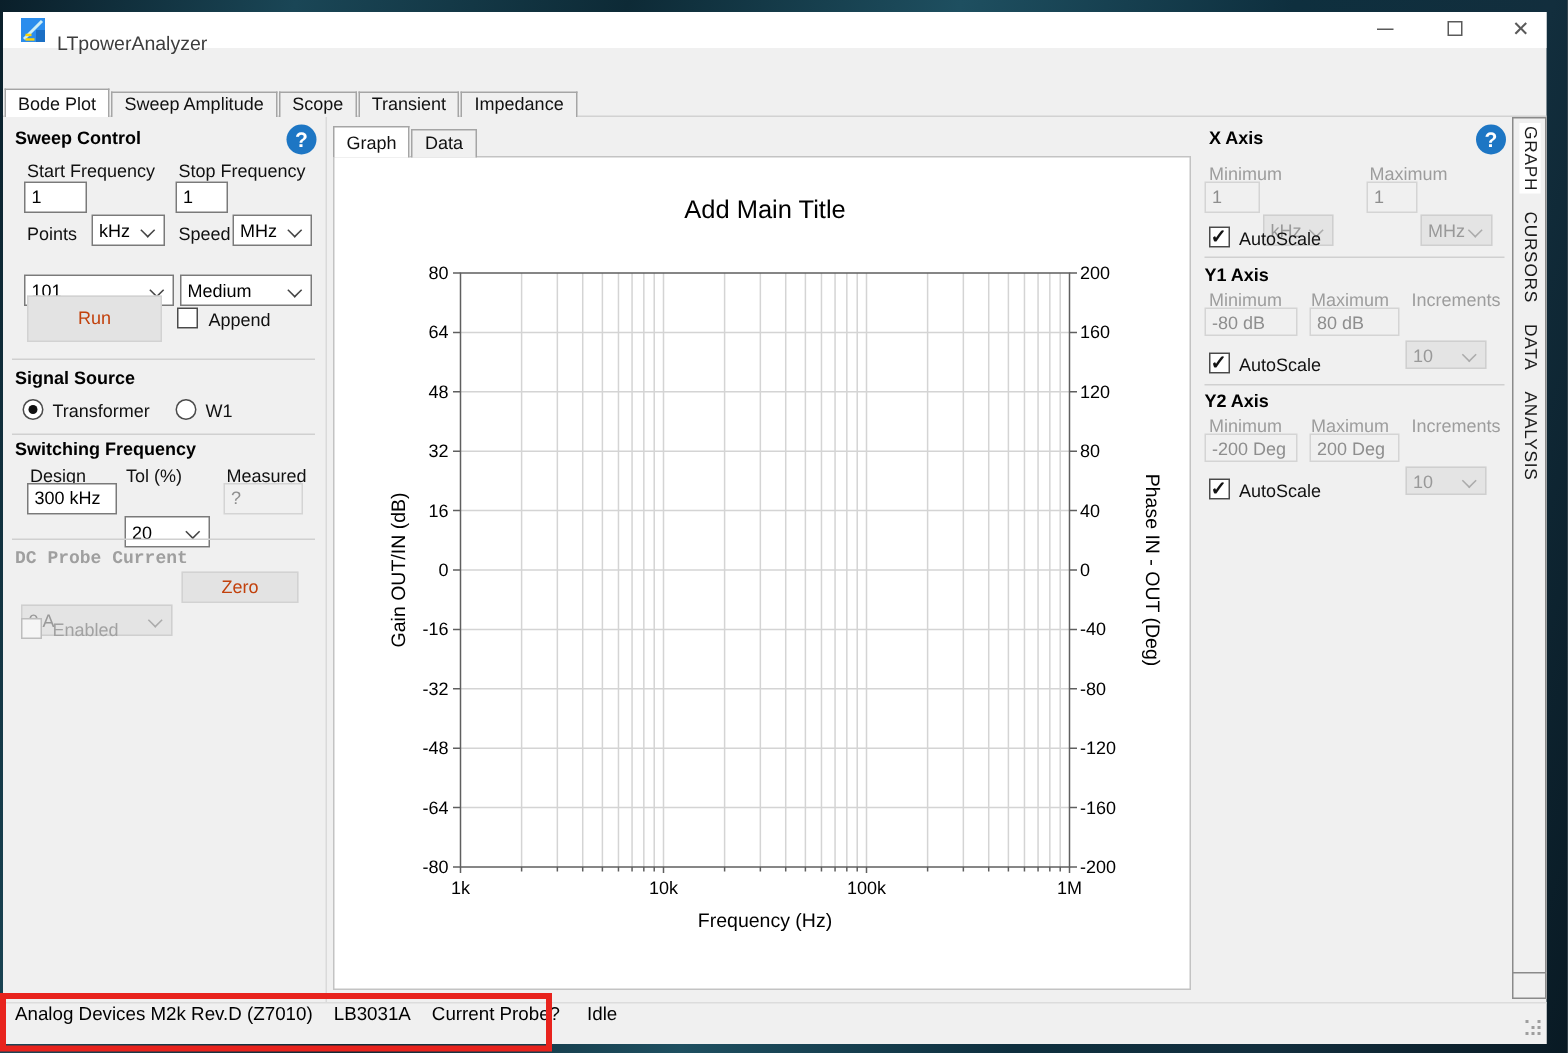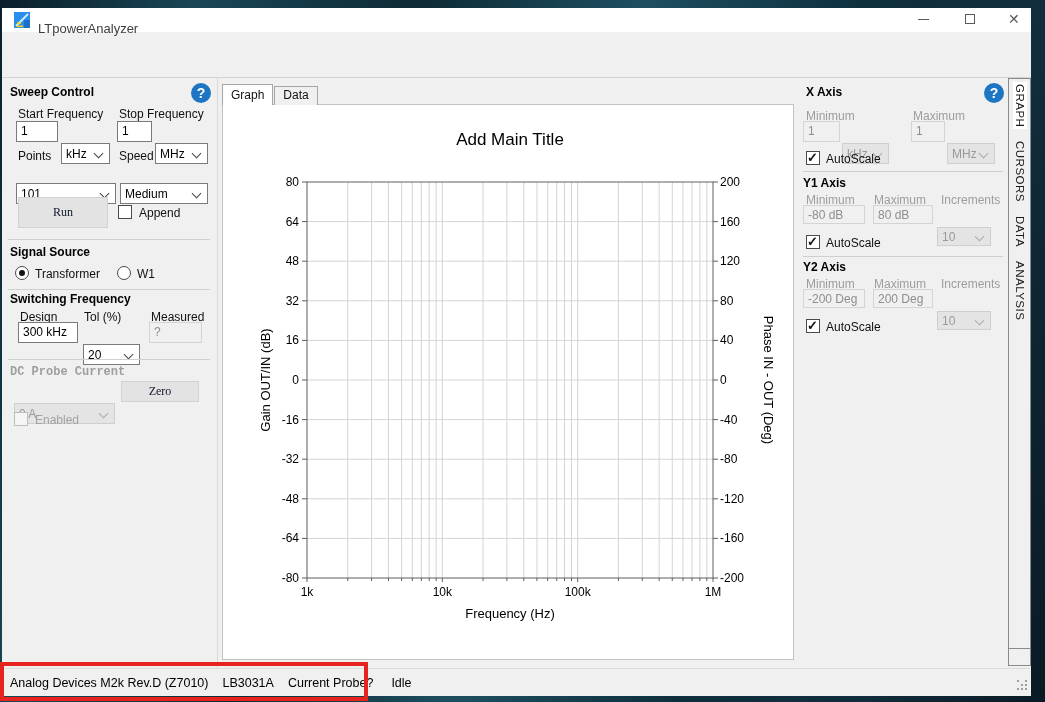--- a/index.html
+++ b/index.html
@@ -25,41 +25,41 @@
   .lbl.dis{color:#a2a2a2;}
   .input{position:absolute;background:#fff;border:1px solid #7a7a7a;box-sizing:border-box;height:21px;font-size:12px;color:#000;padding:2px 4px;}
   .input.dis{background:#f0f0f0;border-color:#d4d4d4;color:#8e8e8e;}
   .combo{position:absolute;background:#fff;border:1px solid #7a7a7a;box-sizing:border-box;height:21px;margin-top:22px;}
   .combo .txt{position:absolute;left:4px;top:3px;font-size:12px;color:#000;white-space:nowrap;}
   .combo .arrow{position:absolute;right:7px;top:6px;width:6px;height:6px;border-right:1px solid #444;border-bottom:1px solid #444;transform:rotate(45deg);}
   .combo.dis{background:#e4e4e4;border-color:#cfcfcf;}
   .combo.dis .txt{color:#999;}
   .combo.dis .arrow{border-color:#ababab;}
   .btn{position:absolute;box-sizing:border-box;text-align:center;font-size:12px;}
-  .btn.dis{background:#e3e3e3;border:1px solid #d2d2d2;color:#0f172a;font-family:Liberation Serif, serif;}
+  .btn.dis{background:#e3e3e3;border:1px solid #d2d2d2;color:#c2410c;}
   .cb{position:absolute;width:14px;height:14px;background:#fff;border:1px solid #4a4a4a;box-sizing:border-box;}
   .cb.checked::after{content:"✓";position:absolute;left:0px;top:-2px;font-size:13px;font-weight:700;color:#141414;}
   .cb.dis{border-color:#bdbdbd;background:#f5f5f5;}
   .radio{position:absolute;width:14px;height:14px;border-radius:50%;background:#fff;border:1px solid #4a4a4a;box-sizing:border-box;}
   .radio.sel::after{content:"";position:absolute;left:3px;top:3px;width:6px;height:6px;border-radius:50%;background:#111;}
   .help{position:absolute;width:20px;height:20px;border-radius:50%;background:#1d76c4;color:#fff;font-weight:700;font-size:14px;line-height:20px;text-align:center;}
   .help::after{content:"?";}
   .sep{position:absolute;height:1px;background:#d0d0d0;}
   #graph-tabs{position:absolute;left:222px;top:84px;display:flex;align-items:flex-end;z-index:3;}
   .gtab{box-sizing:border-box;height:19px;line-height:17px;padding:0 8px;font-size:12px;color:#111;background:#f0f0f0;border:1px solid #a5a5a5;border-bottom:none;margin-right:1px;}
   .gtab.sel{height:21px;line-height:20px;background:#fff;}
   #graph-box{position:absolute;left:222px;top:104px;width:572px;height:556px;background:#fff;border:1px solid #c3c3c3;box-sizing:border-box;z-index:2;}
   #chart-svg{position:absolute;left:0;top:0;}
   #chart-svg text{font-family:"Liberation Sans",sans-serif;fill:#000;}
   #side-strip{position:absolute;left:1008px;top:78px;width:23px;height:571px;background:#f0f0f0;border:1px solid #8a8a8a;box-sizing:border-box;display:flex;flex-direction:column;align-items:center;padding-top:3px;gap:10px;}
   .vtab{writing-mode:vertical-rl;font-size:11.5px;color:#1a1a1a;letter-spacing:0.5px;white-space:nowrap;padding:2px 1px;}
   .vtab.sel{background:#fff;}
   #side-strip-end{position:absolute;left:1008px;top:648px;width:23px;height:18px;background:#f0f0f0;border:1px solid #8a8a8a;box-sizing:border-box;}
   #left-border{position:absolute;left:217px;top:78px;width:1px;height:590px;background:#dadada;}
-  #statusbar{position:absolute;left:2px;top:668px;width:1029px;height:28px;background:#f0f0f0;border-top:1px solid #dcdcdc;display:flex;align-items:center;padding-left:8px;box-sizing:border-box;}
+  #statusbar{position:absolute;left:2px;top:668px;width:1029px;height:28px;background:#f0f0f0;border-top:1px solid #dcdcdc;display:flex;align-items:flex-start;padding-left:8px;box-sizing:border-box;}
   .status-item{font-size:12.5px;color:#000;white-space:nowrap;}
   #annotation-box{position:absolute;left:0px;top:662px;width:368px;height:39px;border:4px solid #e8231d;box-sizing:border-box;z-index:10;pointer-events:none;}
   #grip{position:absolute;left:1017px;top:680px;width:12px;height:12px;}
   #grip::after{content:"";position:absolute;left:0;top:0;width:2px;height:2px;background:#9e9e9e;
     box-shadow:8px 0 #9e9e9e,4px 4px #9e9e9e,8px 4px #9e9e9e,0 8px #9e9e9e,4px 8px #9e9e9e,8px 8px #9e9e9e;}
 </style>
 </head>
 <body>
 
 <div id="screen">
@@ -80,20 +80,27 @@
     </div>
   <div class="win-btn" style="left:955px">
       <span class="glyph-max"></span>
     </div>
   <div class="win-btn" style="left:1000px">
       <span class="glyph-close">✕</span>
     </div>
 
 
   <div class="tabline"></div>
+  <div id="main-tabs">
+    <span class="mtab sel">Bode Plot</span>
+    <span class="mtab">Sweep Amplitude</span>
+    <span class="mtab">Scope</span>
+    <span class="mtab">Transient</span>
+    <span class="mtab">Impedance</span>
+  </div>
 
   <div id="left-border"></div>
 
   <div class="h" style="left:10px;top:85px">Sweep Control</div>
   <div class="help" style="left:191px;top:83px"></div>
 
   <div class="lbl" style="left:18px;top:107px">Start Frequency</div>
   <div class="lbl" style="left:119px;top:107px">Stop Frequency</div>
   <div class="input" style="left:16px;top:121px;width:42px">1</div>
   <div class="combo" style="left:61px;top:121px;width:49px">

